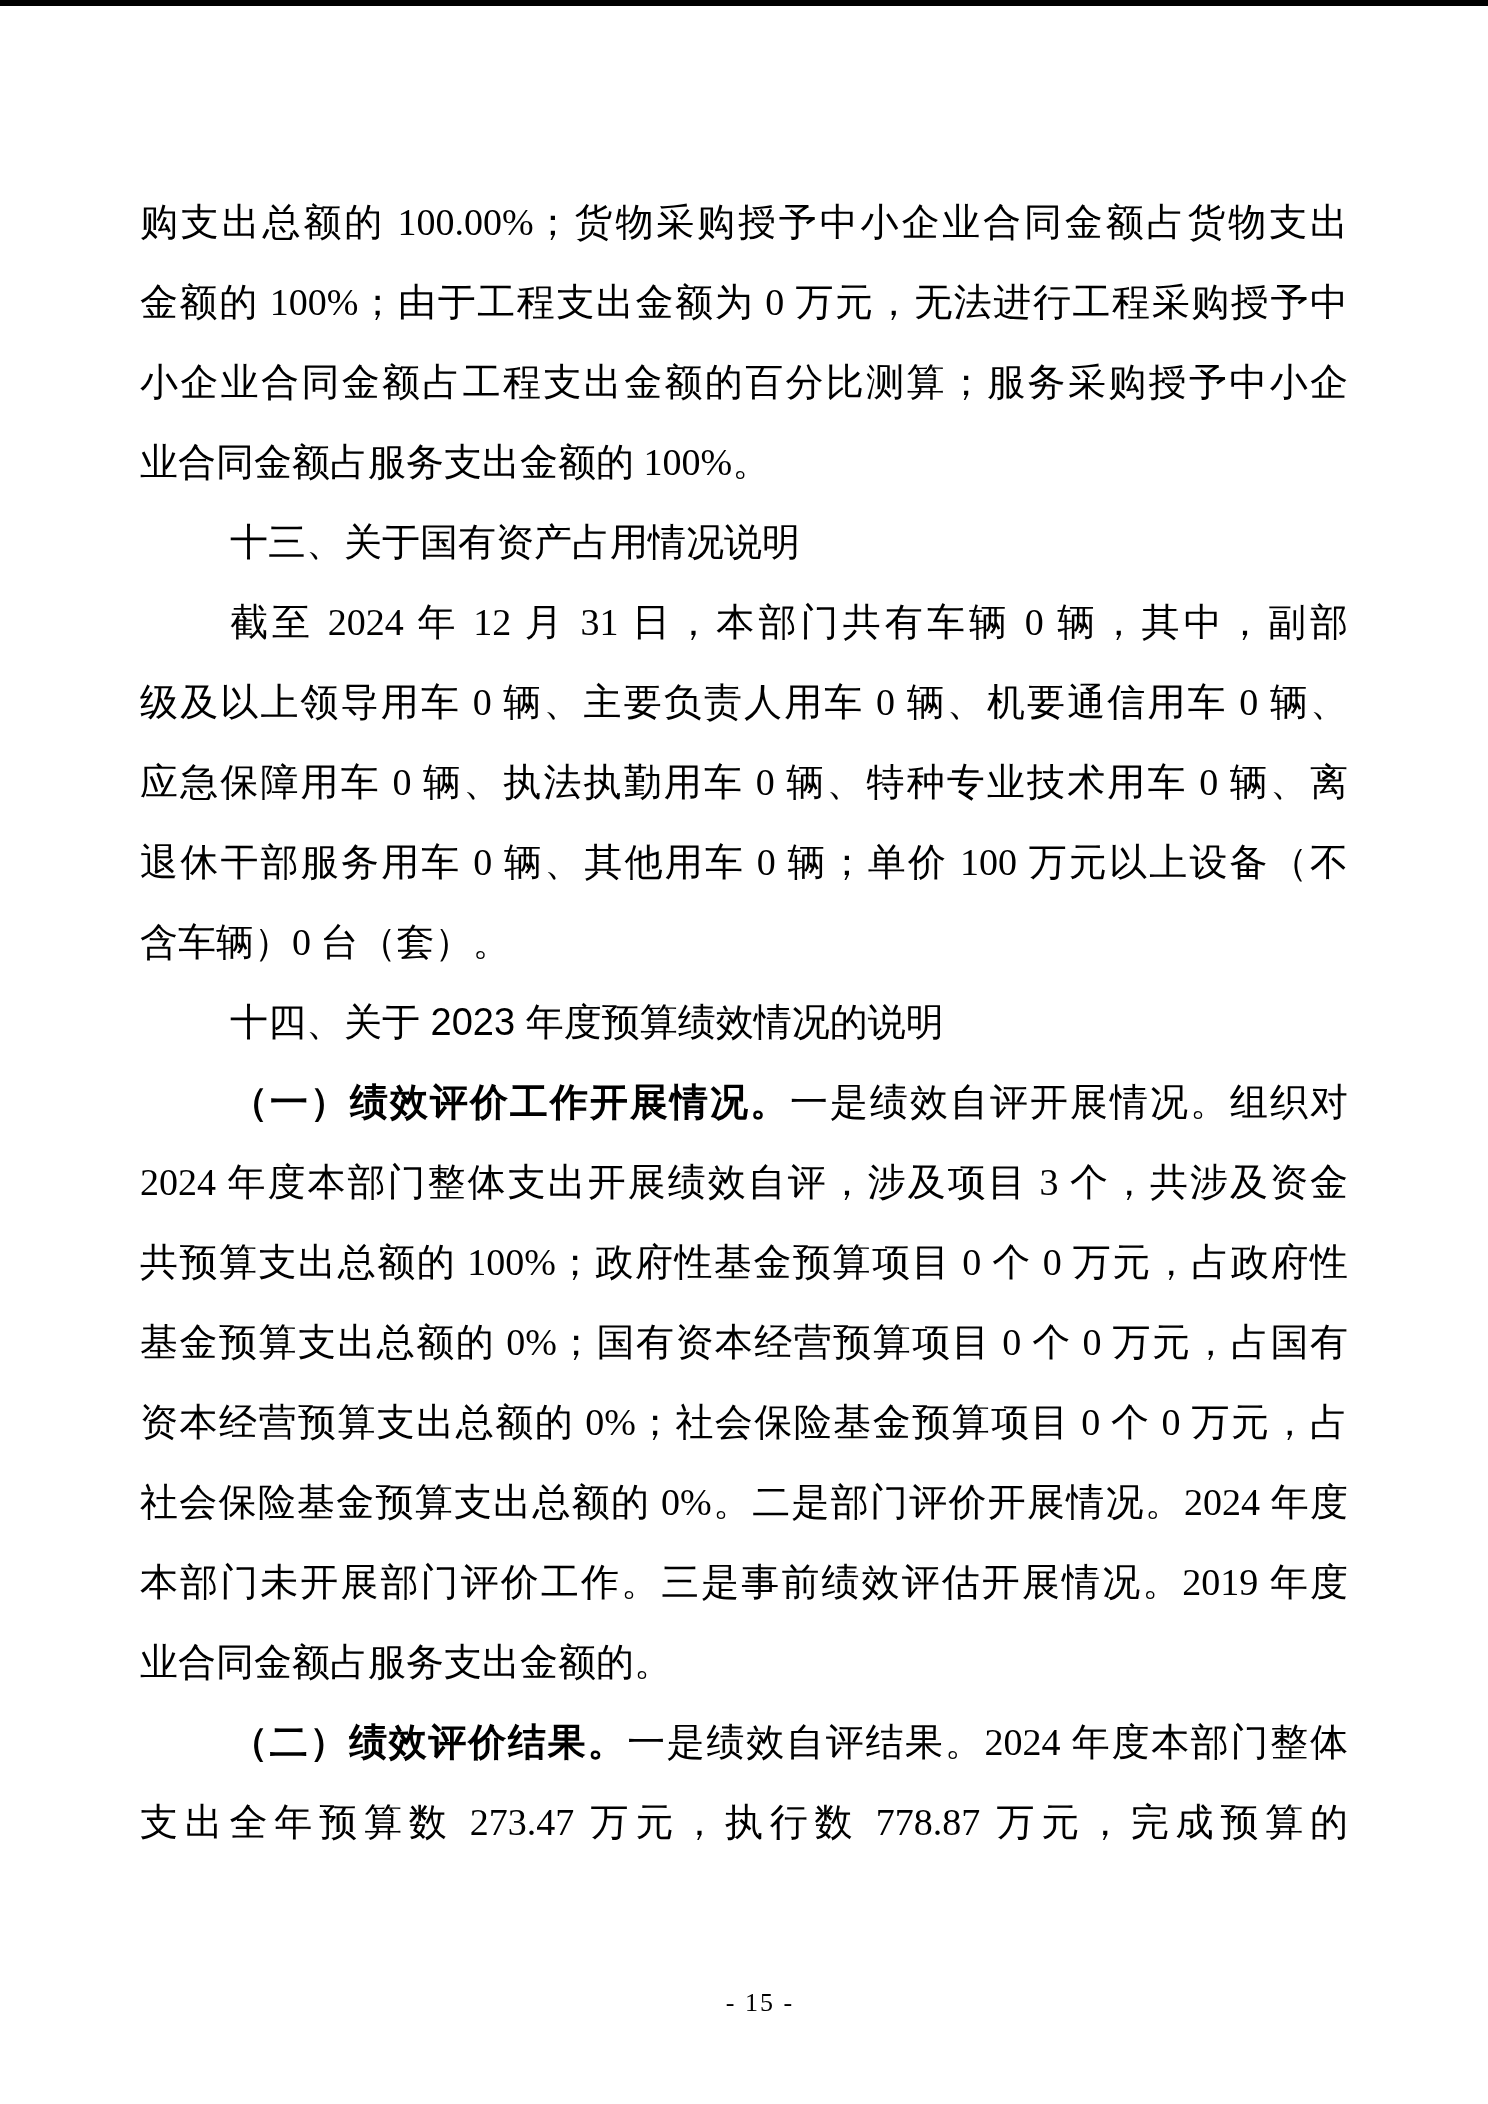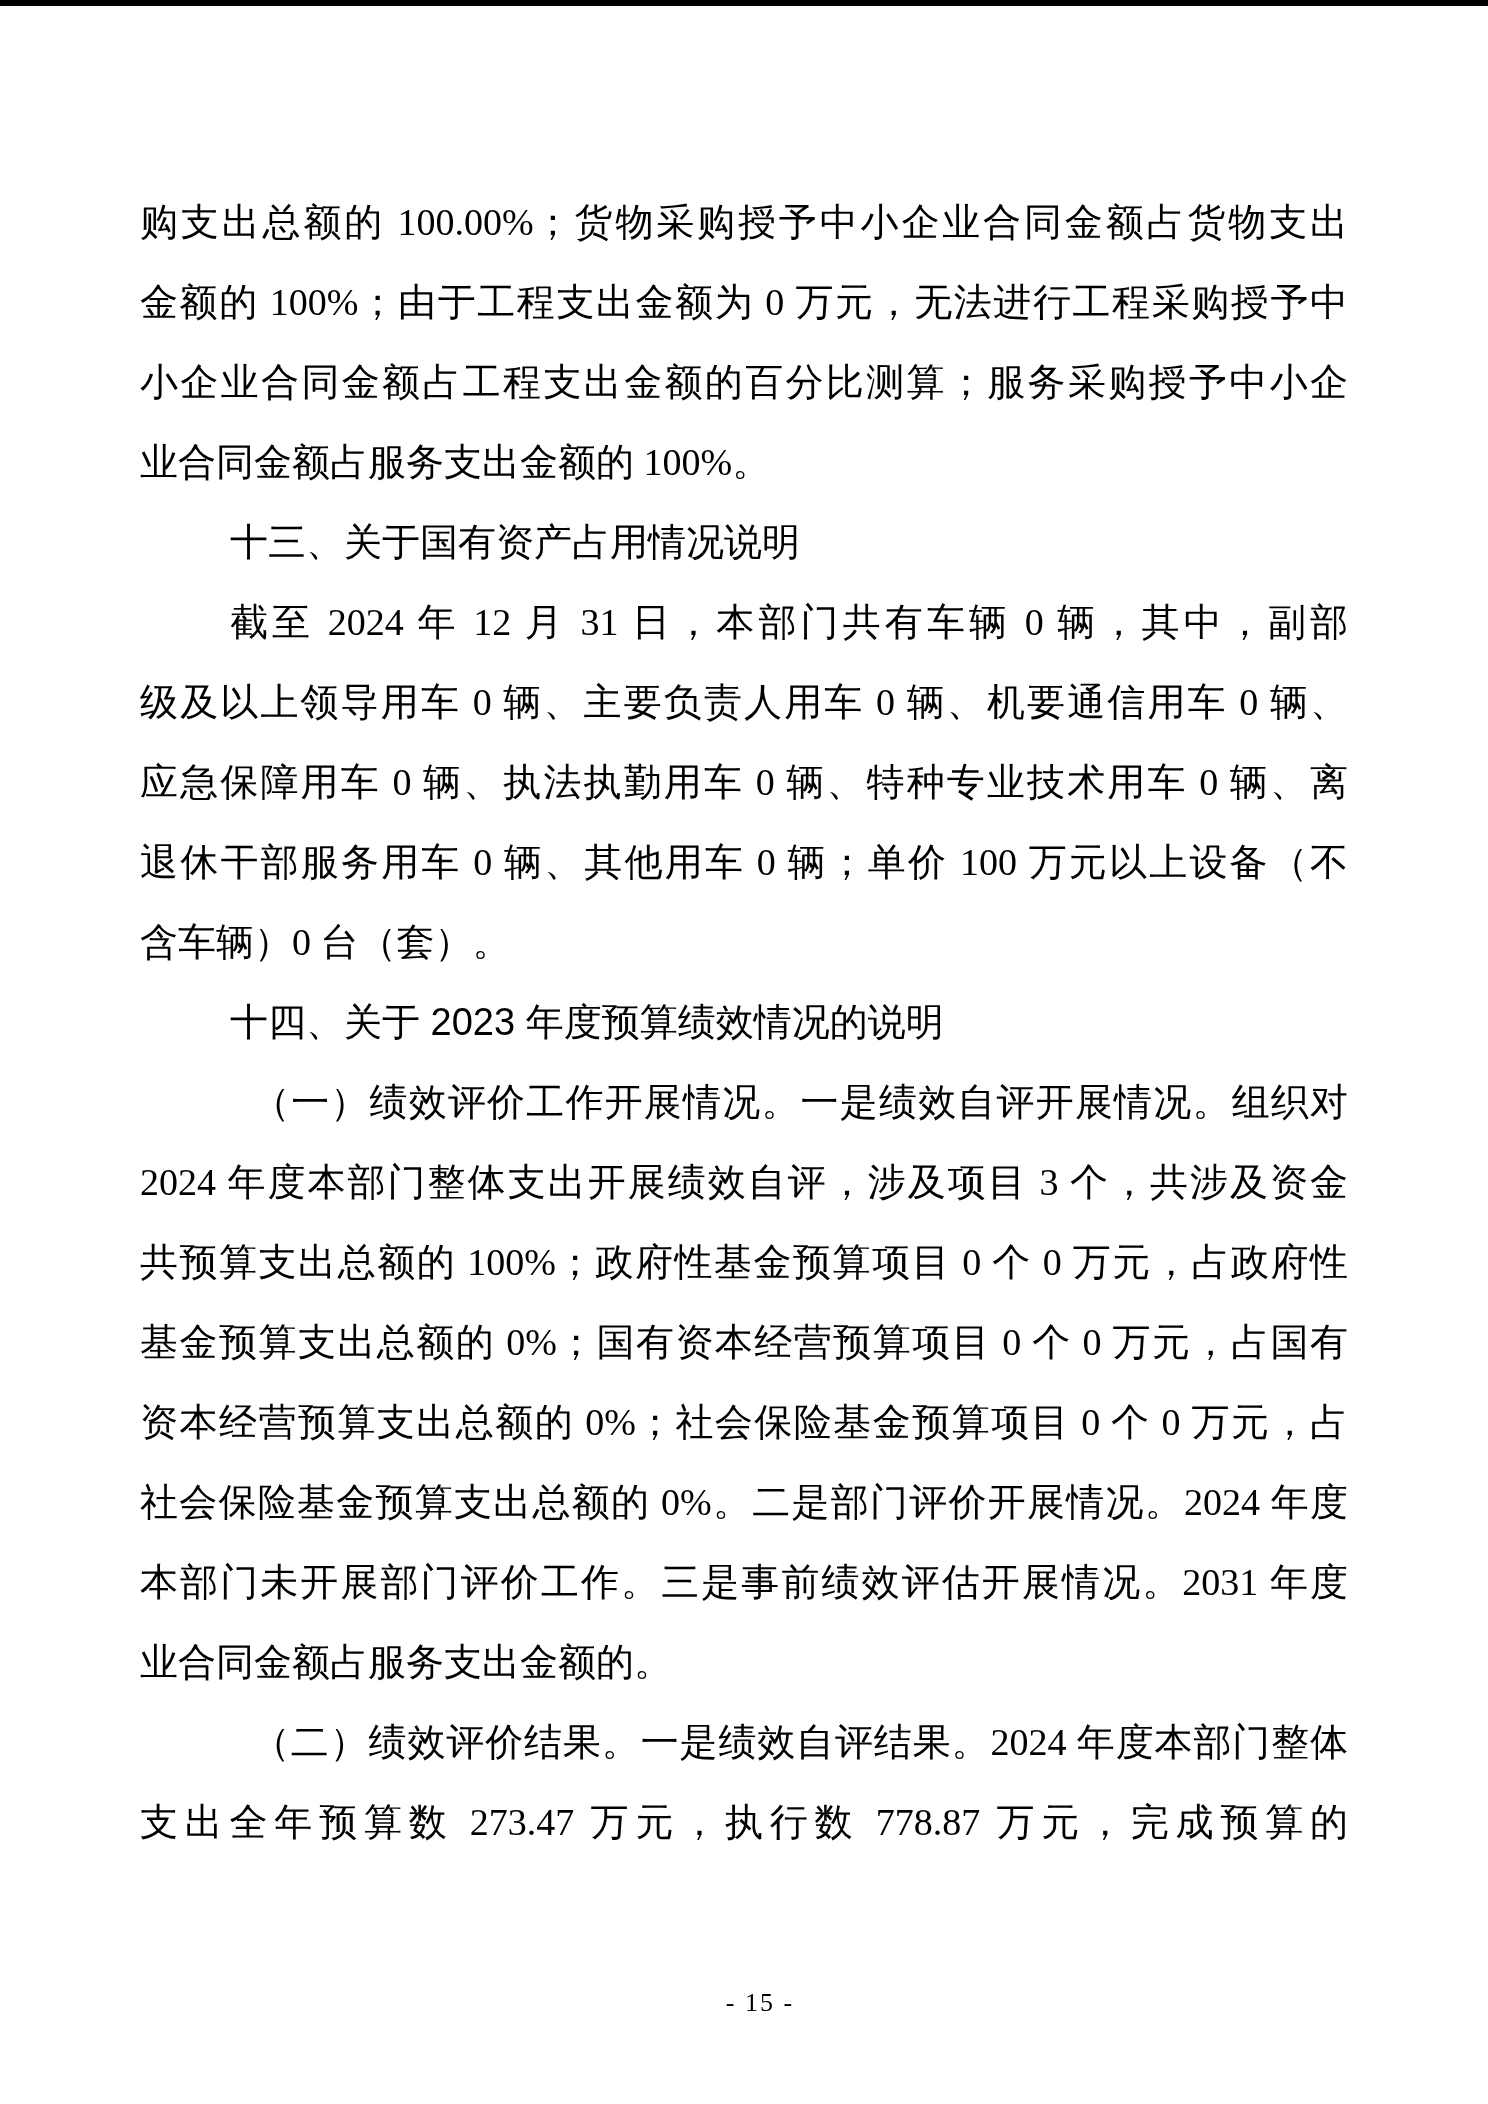--- a/index.html
+++ b/index.html
@@ -47,22 +47,21 @@
   }
   .heading {
     font-family: "Liberation Sans", "DejaVu Sans", sans-serif;
     font-weight: 400;
     text-align: left;
     text-align-last: left;
     text-indent: 90px;
   }
   .lead {
     font-family: "Liberation Sans", "DejaVu Sans", sans-serif;
-    font-weight: 400;
-    margin-left: 22px;
+    font-weight: 700;
   }
   .pagenum {
     position: absolute;
     top: 1948px;
     left: 16px;
     width: 100%;
     text-align: center;
     font-size: 26px;
     letter-spacing: 2px;
     font-family: "Liberation Serif", "DejaVu Serif", serif;
@@ -85,19 +84,19 @@
   <div class="line just"><span>应急保障用车 0 辆、执法执勤用车 0 辆、特种专业技术用车 0 辆、离</span></div>
   <div class="line just"><span>退休干部服务用车 0 辆、其他用车 0 辆；单价 100 万元以上设备（不</span></div>
   <div class="line left"><span>含车辆）0 台（套）。</span></div>
   <div class="line heading"><span>十四、关于 2023 年度预算绩效情况的说明</span></div>
   <div class="line just indent"><span class="lead">（一）绩效评价工作开展情况。</span><span>一是绩效自评开展情况。组织对</span></div>
   <div class="line just"><span>2024 年度本部门整体支出开展绩效自评，涉及项目 3 个，共涉及资金</span></div>
   <div class="line just"><span>共预算支出总额的 100%；政府性基金预算项目 0 个 0 万元，占政府性</span></div>
   <div class="line just"><span>基金预算支出总额的 0%；国有资本经营预算项目 0 个 0 万元，占国有</span></div>
   <div class="line just"><span>资本经营预算支出总额的 0%；社会保险基金预算项目 0 个 0 万元，占</span></div>
   <div class="line just"><span>社会保险基金预算支出总额的 0%。二是部门评价开展情况。2024 年度</span></div>
-  <div class="line just"><span>本部门未开展部门评价工作。三是事前绩效评估开展情况。2031 年度</span></div>
+  <div class="line just"><span>本部门未开展部门评价工作。三是事前绩效评估开展情况。2019 年度</span></div>
   <div class="line left"><span>业合同金额占服务支出金额的。</span></div>
   <div class="line just indent"><span class="lead">（二）绩效评价结果。</span><span>一是绩效自评结果。2024 年度本部门整体</span></div>
   <div class="line just"><span>支出全年预算数 273.47 万元，执行数 778.87 万元，完成预算的</span></div>
 </div>
 
 <div class="pagenum">- 15 -</div>
 
 </body></html>

